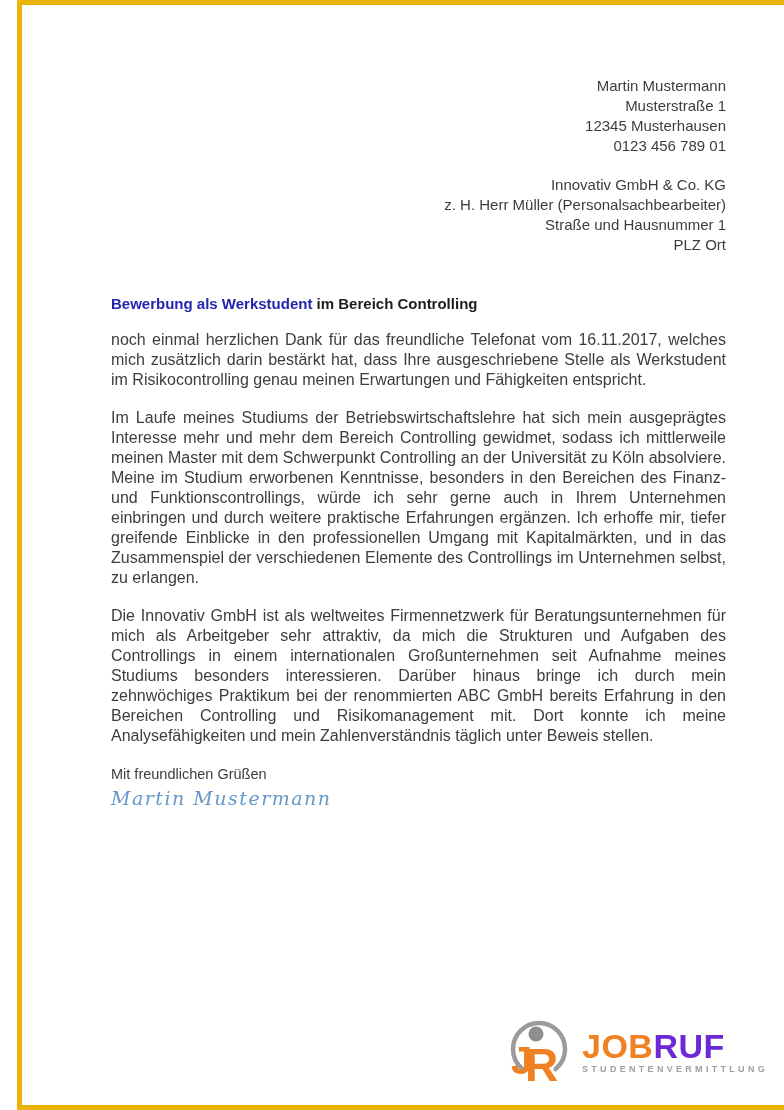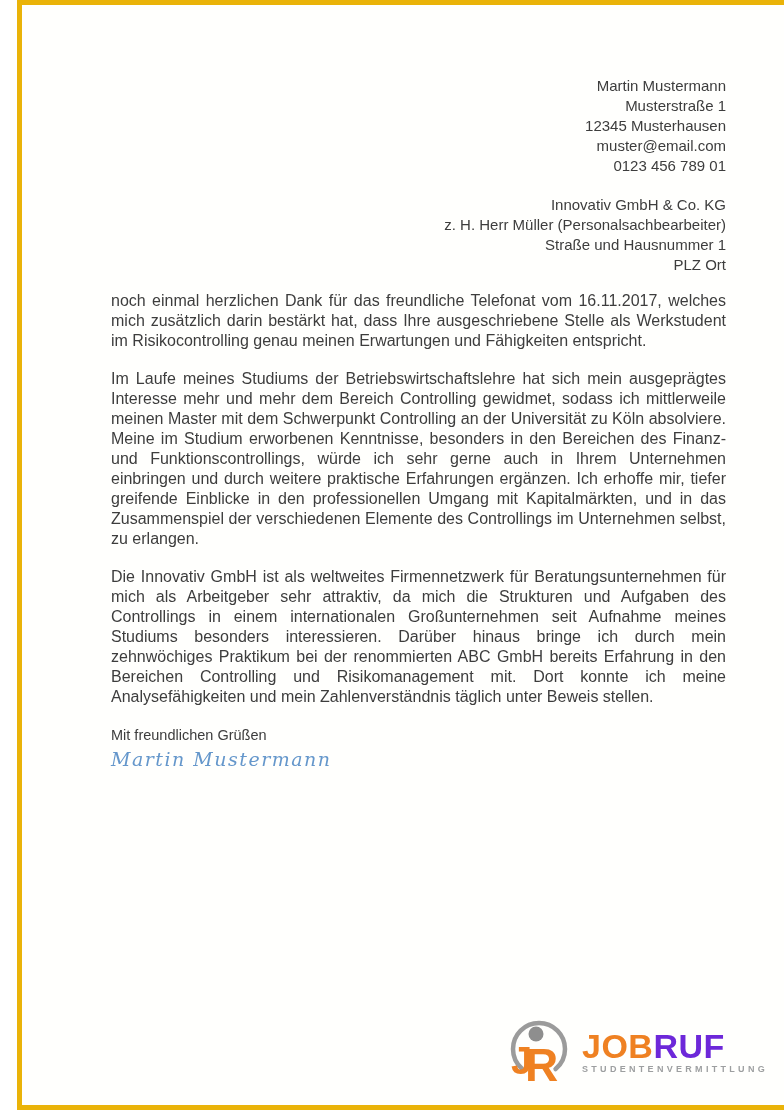--- a/index.html
+++ b/index.html
@@ -50,32 +50,34 @@
 </head>
 <body>
 
 <div class="page">
   <div class="content">
 
     <div class="sender">
       <div>Martin Mustermann</div>
       <div>Musterstraße 1</div>
       <div>12345 Musterhausen</div>
-      <div>muster@email.com</div>
       <div>0123 456 789 01</div>
     </div>
 
     <div class="recipient">
       <div>Innovativ GmbH &amp; Co. KG</div>
       <div>z. H. Herr Müller (Personalsachbearbeiter)</div>
       <div>Straße und Hausnummer 1</div>
       <div>PLZ Ort</div>
     </div>
 
 
+    <div class="subject">
+      <span class="hl">Bewerbung als Werkstudent</span><span> im Bereich Controlling</span>
+    </div>
 
 
     <p class="body first">noch einmal herzlichen Dank für das freundliche Telefonat vom 16.11.2017, welches mich zusätzlich darin bestärkt hat, dass Ihre ausgeschriebene Stelle als Werkstudent im Risikocontrolling genau meinen Erwartungen und Fähigkeiten entspricht.</p>
     <p class="body">Im Laufe meines Studiums der Betriebswirtschaftslehre hat sich mein ausgeprägtes Interesse mehr und mehr dem Bereich Controlling gewidmet, sodass ich mittlerweile meinen Master mit dem Schwerpunkt Controlling an der Universität zu Köln absolviere. Meine im Studium erworbenen Kenntnisse, besonders in den Bereichen des Finanz- und Funktionscontrollings, würde ich sehr gerne auch in Ihrem Unternehmen einbringen und durch weitere praktische Erfahrungen ergänzen. Ich erhoffe mir, tiefer greifende Einblicke in den professionellen Umgang mit Kapitalmärkten, und in das Zusammenspiel der verschiedenen Elemente des Controllings im Unternehmen selbst, zu erlangen.</p>
     <p class="body">Die Innovativ GmbH ist als weltweites Firmennetzwerk für Beratungsunternehmen für mich als Arbeitgeber sehr attraktiv, da mich die Strukturen und Aufgaben des Controllings in einem internationalen Großunternehmen seit Aufnahme meines Studiums besonders interessieren. Darüber hinaus bringe ich durch mein zehnwöchiges Praktikum bei der renommierten ABC GmbH bereits Erfahrung in den Bereichen Controlling und Risikomanagement mit. Dort konnte ich meine Analysefähigkeiten und mein Zahlenverständnis täglich unter Beweis stellen.</p>
 
     <div class="closing">Mit freundlichen Grüßen</div>
     <div class="signature">Martin Mustermann</div>
   </div>
 

